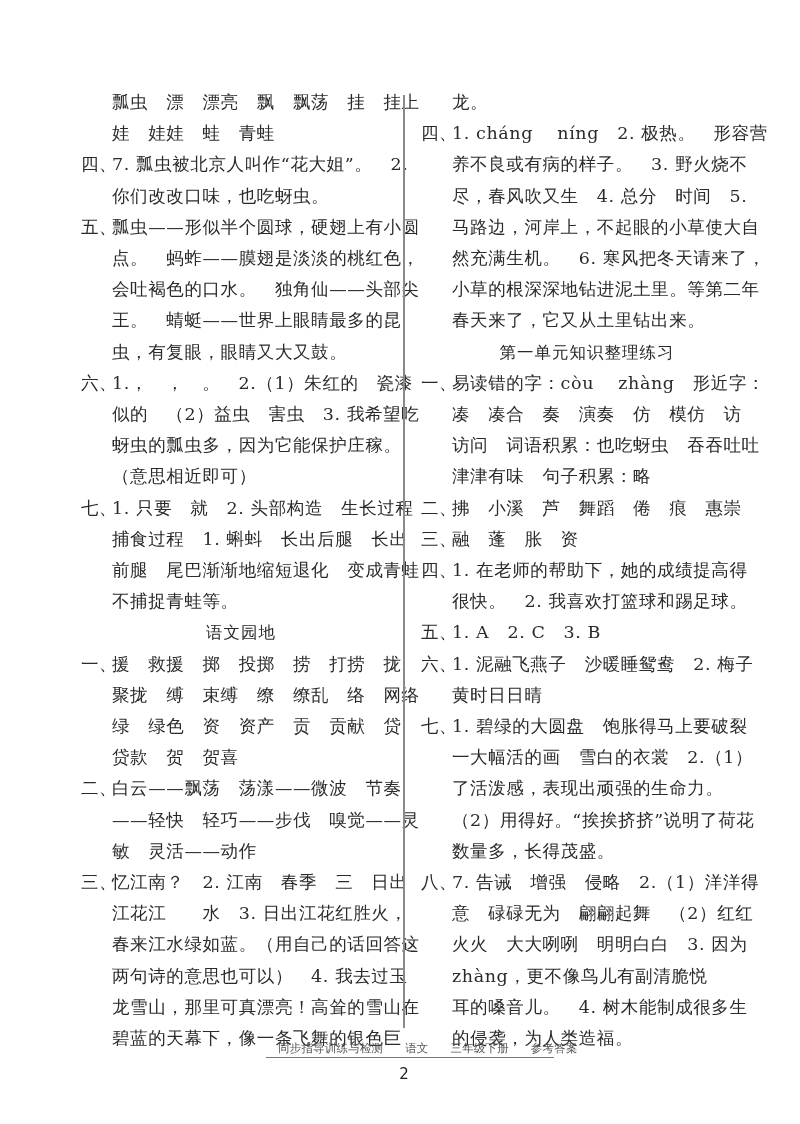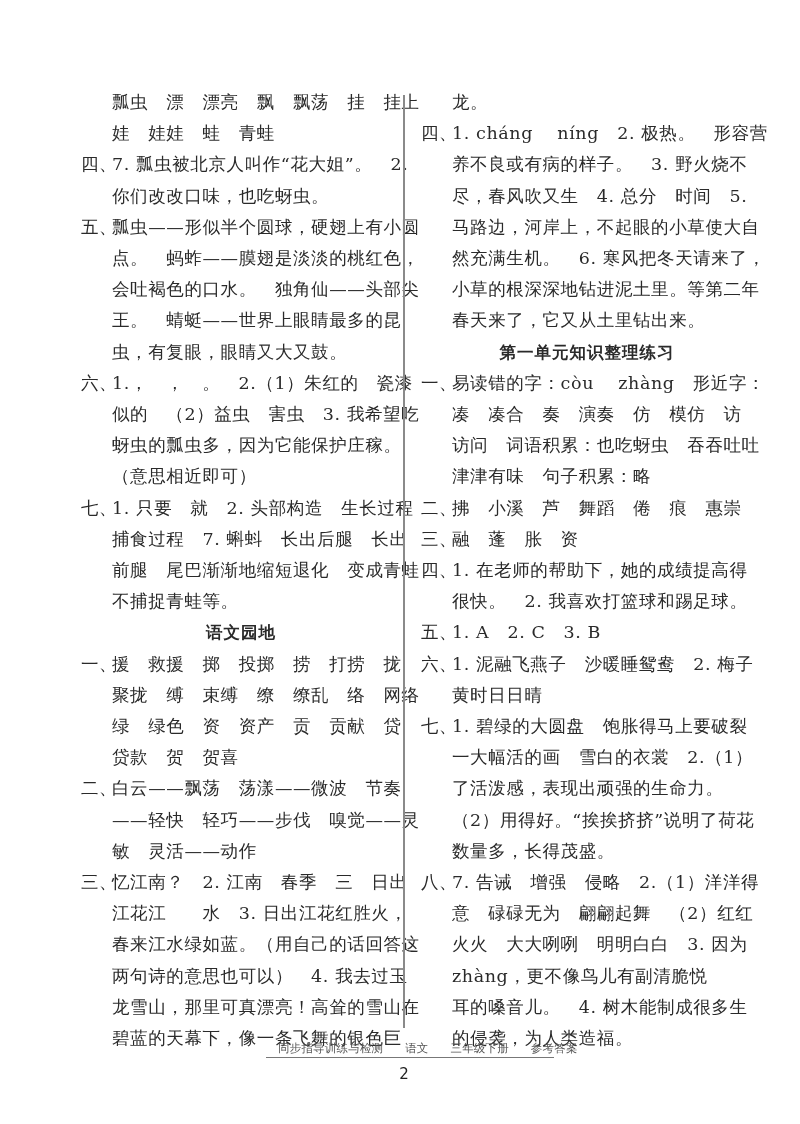--- a/index.html
+++ b/index.html
@@ -17,21 +17,21 @@
   .col-right { left: 417px; width: 312px; }
   .divider {
     position: absolute; left: 399px; top: 95px; width: 2px; height: 933px;
     background: #8a8a8a;
   }
   .item { position: relative; padding-left: 31px; text-align: justify; }
   .item .marker { position: absolute; left: 0; top: 0; }
   .line { display: block; white-space: nowrap; }
   .heading {
     text-align: center; font-family: "DejaVu Sans", "Liberation Sans", sans-serif;
-    font-weight: bold; font-size: 16.5px; letter-spacing: 1px; padding-left: 20px;
+    font-weight: normal; font-size: 16.5px; letter-spacing: 1px; padding-left: 20px;
   }
   .footer {
     position: absolute; left: 262px; top: 1041px; width: 288px;
     font-family: "DejaVu Sans", "Liberation Sans", sans-serif;
     font-size: 11.5px; color: #555; border-bottom: 1px solid #777;
     padding-bottom: 1px; letter-spacing: 0.2px; white-space: nowrap;
   }
   .footer span { margin-right: 10px; margin-left: 8px; }
   .footer span:first-child { margin-left: 12px; }
   .page-num {
@@ -64,21 +64,21 @@
       <div class="item">
         <span class="marker">六、</span>
         <span class="line">1.，　，　。　2.（1）朱红的　瓷漆</span>
         <span class="line">似的　（2）益虫　害虫　3. 我希望吃</span>
         <span class="line">蚜虫的瓢虫多，因为它能保护庄稼。</span>
         <span class="line">（意思相近即可）</span>
       </div>
       <div class="item">
         <span class="marker">七、</span>
         <span class="line">1. 只要　就　2. 头部构造　生长过程</span>
-        <span class="line">捕食过程　7. 蝌蚪　长出后腿　长出</span>
+        <span class="line">捕食过程　1. 蝌蚪　长出后腿　长出</span>
         <span class="line">前腿　尾巴渐渐地缩短退化　变成青蛙</span>
         <span class="line">不捕捉青蛙等。</span>
       </div>
       <div class="heading">语文园地</div>
       <div class="item">
         <span class="marker">一、</span>
         <span class="line">援　救援　掷　投掷　捞　打捞　拢</span>
         <span class="line">聚拢　缚　束缚　缭　缭乱　络　网络</span>
         <span class="line">绿　绿色　资　资产　贡　贡献　贷</span>
         <span class="line">贷款　贺　贺喜</span>

